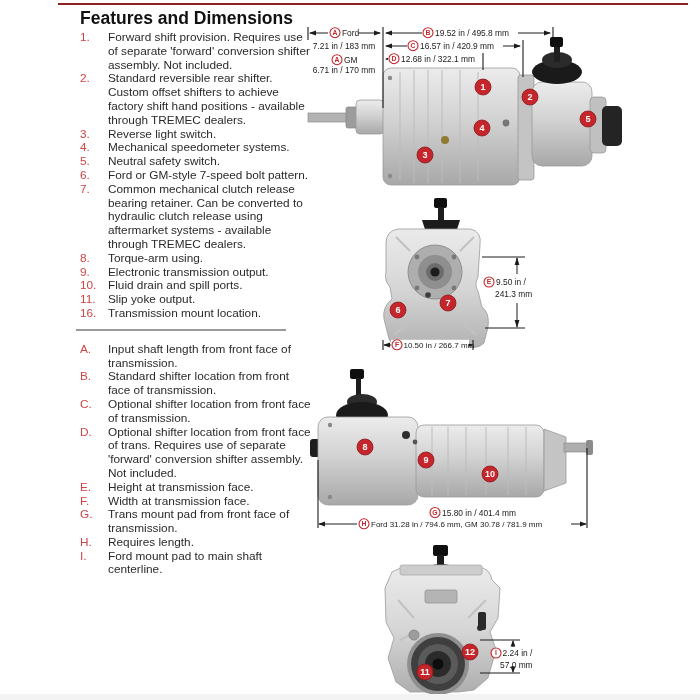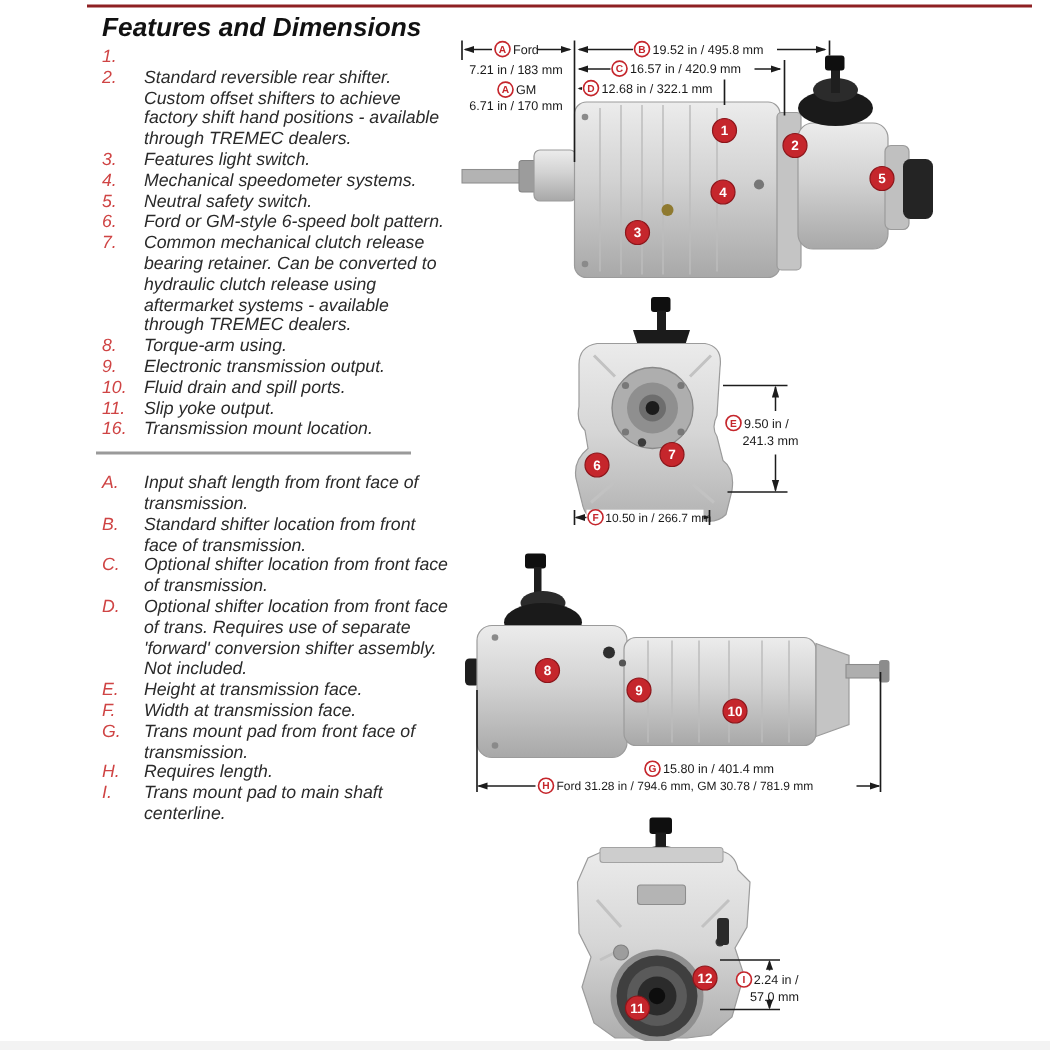--- a/index.html
+++ b/index.html
@@ -2,21 +2,21 @@
 <html><head>
 <meta charset="utf-8">
 <style>
   html,body{margin:0;padding:0;}
   body{
     width:700px;height:700px;position:relative;background:#ffffff;
     font-family:"Liberation Sans", sans-serif;color:#222;overflow:hidden;
   }
   .top-rule{position:absolute;left:58px;top:3px;width:630px;height:2px;background:#8e2023;}
   .bottom-strip{position:absolute;left:0;bottom:0;width:700px;height:6px;background:#f3f3f3;}
-  .left-col{position:absolute;left:68px;top:8px;width:232px;font-style:italic;}
+  .left-col{position:absolute;left:80px;top:8px;width:232px;}
   h1{margin:0 0 3px 0;font-size:17.5px;line-height:20px;font-weight:bold;color:#111;}
   ol.plain{list-style:none;margin:0;padding:0;font-size:11.8px;line-height:13.8px;}
   ol.plain li{display:flex;}
   ol.plain .num{flex:none;width:28px;color:#cf4444;}
   ol.plain .txt{width:204px;color:#2a2a2a;}
   .divider{height:0;border-top:2px solid #9a9a9a;width:210px;margin:8px 0 12px -4px;}
   svg{position:absolute;}
   svg text{font-family:"Liberation Sans", sans-serif;fill:#1a1a1a;}
   .dimtxt{font-size:8.4px;}
   .dimtxt-s{font-size:8.0px;}
@@ -34,40 +34,41 @@
 </head>
 <body>
 
 <div class="top-rule"></div>
 
 <div class="left-col">
   <h1>Features and Dimensions</h1>
   <ol class="plain">
     <li>
         <span class="num">1.</span>
+        <span class="txt">Forward shift provision. Requires use of separate 'forward' conversion shifter assembly. Not included.</span>
       </li>
     <li>
         <span class="num">2.</span>
         <span class="txt">Standard reversible rear shifter. Custom offset shifters to achieve factory shift hand positions - available through TREMEC dealers.</span>
       </li>
     <li>
         <span class="num">3.</span>
-        <span class="txt">Features light switch.</span>
+        <span class="txt">Reverse light switch.</span>
       </li>
     <li>
         <span class="num">4.</span>
         <span class="txt">Mechanical speedometer systems.</span>
       </li>
     <li>
         <span class="num">5.</span>
         <span class="txt">Neutral safety switch.</span>
       </li>
     <li>
         <span class="num">6.</span>
-        <span class="txt">Ford or GM-style 6-speed bolt pattern.</span>
+        <span class="txt">Ford or GM-style 7-speed bolt pattern.</span>
       </li>
     <li>
         <span class="num">7.</span>
         <span class="txt">Common mechanical clutch release bearing retainer. Can be converted to hydraulic clutch release using aftermarket systems - available through TREMEC dealers.</span>
       </li>
     <li>
         <span class="num">8.</span>
         <span class="txt">Torque-arm using.</span>
       </li>
     <li>
@@ -116,21 +117,21 @@
     <li>
         <span class="num">G.</span>
         <span class="txt">Trans mount pad from front face of transmission.</span>
       </li>
     <li>
         <span class="num">H.</span>
         <span class="txt">Requires length.</span>
       </li>
     <li>
         <span class="num">I.</span>
-        <span class="txt">Trans mount pad to main shaft centerline.</span>
+        <span class="txt">Ford mount pad to main shaft centerline.</span>
       </li>
   </ol>
 </div>
 
 <svg style="left:300px;top:20px" width="396" height="180" viewBox="0 0 396 180">
   <defs>
     <linearGradient id="g1" x1="0" y1="0" x2="0" y2="1">
       <stop offset="0" stop-color="#ececec"></stop>
         <stop offset="0.45" stop-color="#d2d2d2"></stop>
         <stop offset="1" stop-color="#a8a8a8"></stop>

